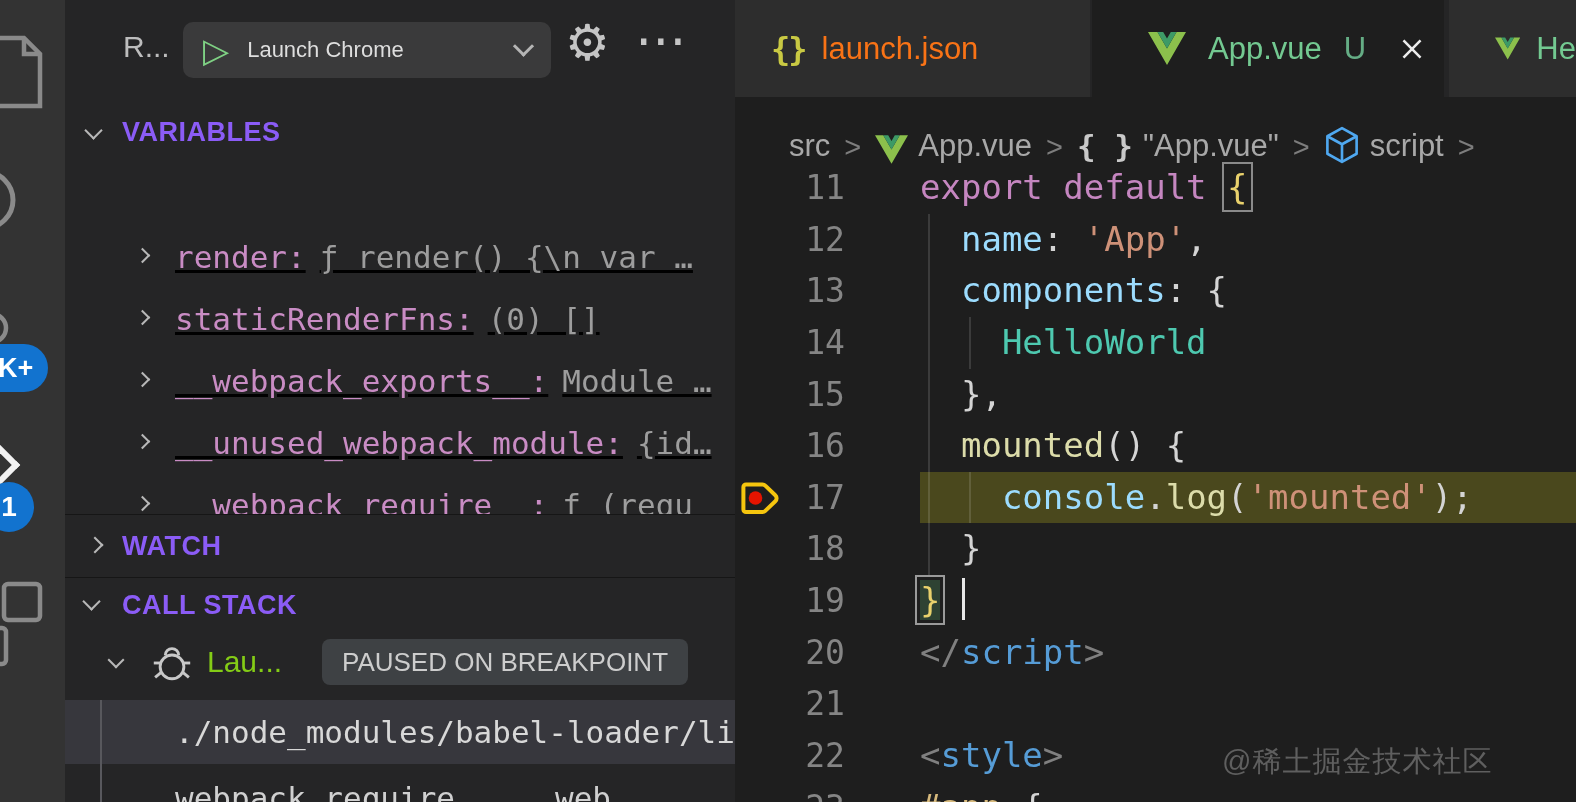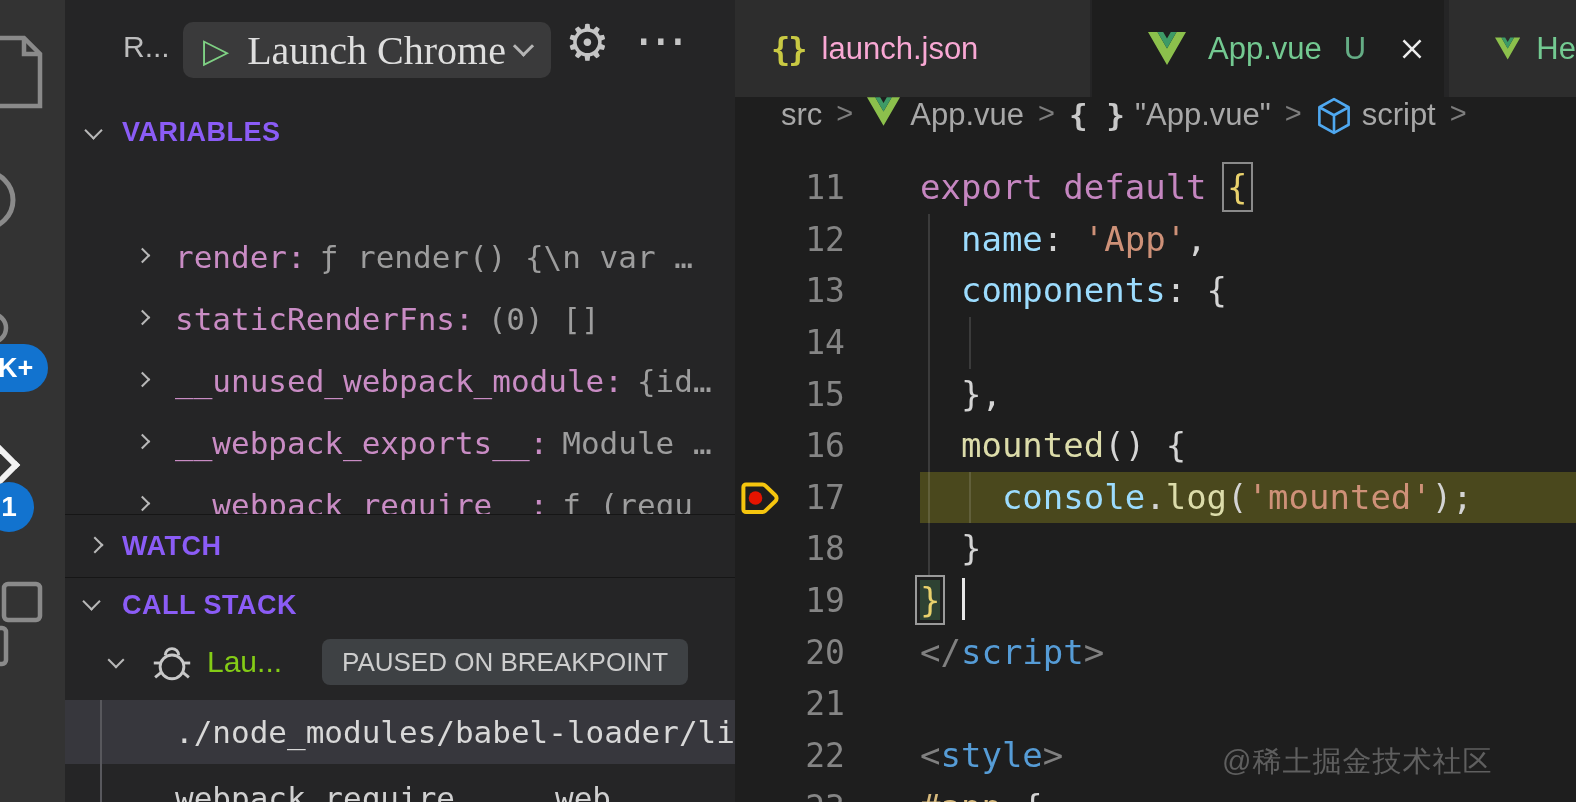--- a/index.html
+++ b/index.html
@@ -11,42 +11,42 @@
   #activitybar { position:absolute; left:0; top:0; width:65px; height:802px; background:#333333; z-index:5; overflow:hidden; }
   #activitybar svg, #activitybar .abadge, #activitybar .chevbig { position:absolute; }
   .abadge { background:#1273cf; color:#fff; font-weight:bold; display:flex; align-items:center; justify-content:center; }
   .chevbig { width:30px; height:30px; border-top:6px solid #f2f2f2; border-right:6px solid #f2f2f2; transform:rotate(45deg); }
 
   
   #sidebar { position:absolute; left:65px; top:0; width:670px; height:802px; background:#252526; overflow:hidden; z-index:4; }
   .sb-title { position:absolute; left:58px; top:30px; font-size:30px; color:#bdbdbd; }
   .launch-btn { position:absolute; left:118px; top:22px; width:368px; height:56px; background:#3a3a3b; border-radius:10px; display:flex; align-items:center; padding:0 20px; }
   .play-glyph { font-size:34px; color:#7fd184; line-height:1; }
-  .launch-label { margin-left:18px; font-size:40px; color:#dedede; white-space:nowrap;font-family:Liberation Serif, serif; }
+  .launch-label { margin-left:18px; font-size:22px; color:#dedede; white-space:nowrap; }
   .launch-chev { margin-left:auto; width:15px; height:15px; border-right:3px solid #b5b5b5; border-bottom:3px solid #b5b5b5; transform:rotate(45deg) translate(-3px,-3px); }
   .gear { position:absolute; left:500px; top:18px; font-size:50px; color:#c5c5c5; line-height:1; }
   .more { position:absolute; left:570px; top:14px; font-size:52px; color:#c5c5c5; line-height:1; }
 
   .chev { position:absolute; border-color:#b8b8b8; }
   .chev.down { border-right:2.6px solid #b8b8b8; border-bottom:2.6px solid #b8b8b8; transform:rotate(45deg); }
   .chev.right { border-right:2.6px solid #b8b8b8; border-bottom:2.6px solid #b8b8b8; transform:rotate(-45deg); }
 
   .sect-label { font-size:27px; font-weight:bold; color:#8b5cf6; letter-spacing:.5px; }
   #vars-header { position:absolute; top:108px; left:0; right:0; height:48px; }
   #vars-header .chev { left:22px; top:16px; width:13px; height:13px; }
   #vars-header .sect-label { position:absolute; left:57px; line-height:48px; }
 
   #scope-row { position:absolute; top:164px; left:0; right:0; height:52px; }
   #scope-row .chev { left:48px; top:18px; width:12px; height:12px; }
   #scope-row .scope-label { position:absolute; left:85px; line-height:52px; font-size:29px; font-weight:bold; color:#d6d6d6; white-space:nowrap; }
 
   #var-rows { position:absolute; top:226px; left:0; right:0; }
   .var-row { position:relative; height:62px; white-space:nowrap; }
   .var-row .chev { left:72px; top:24px; width:11px; height:11px; }
-  .var-text { position:absolute; left:110px; line-height:62px; font-size:31px; }
+  .var-text { position:absolute; left:110px; line-height:62px; font-size:31px;text-decoration:underline; }
   .vname { color:#c98cc4; }
   .vval { color:#9d9d9d; margin-left:14px; }
 
   #watch-section { position:absolute; top:514px; left:0; right:0; height:63px; background:#252526; border-top:1px solid #161616; z-index:3; }
   #watch-section .chev { left:24px; top:24px; width:12px; height:12px; }
   #watch-section .sect-label { position:absolute; left:57px; line-height:62px; }
 
   #callstack-header { position:absolute; top:577px; left:0; right:0; height:54px; background:#252526; border-top:1px solid #161616; z-index:3; }
   #callstack-header .chev { left:20px; top:17px; width:13px; height:13px; }
   #callstack-header .sect-label { position:absolute; left:57px; line-height:54px; }
@@ -66,26 +66,26 @@
 
   
   #editor { position:absolute; left:735px; top:0; width:841px; height:802px; background:#1e1e1e; }
   #tabbar { position:absolute; top:0; left:0; right:0; height:97px; background:#252526; }
   .tab { position:absolute; top:0; height:97px; display:flex; align-items:center; }
   #tab-0 { left:0; width:355px; background:#2d2d2d; }
   #tab-1 { left:357px; width:352px; background:#1e1e1e; }
   #tab-2 { left:714px; right:0; background:#2d2d2d; }
   .json-icon { margin-left:36px; font-size:32px; font-weight:bold; color:#c9c943; letter-spacing:-2px; }
   .tab-label { font-size:31px; white-space:nowrap; }
-  #tab-0 .tab-label { color:#f9a8d4; margin-left:16px; }
+  #tab-0 .tab-label { color:#f97316; margin-left:16px; }
   .tab-label.green { color:#73c991; }
   .git-status { font-size:31px; color:#65ad85; margin-left:22px; }
   .tab-close { margin-left:30px; display:flex; }
 
-  #breadcrumbs { position:absolute; top:97px; left:0; right:0; height:67px; display:flex; align-items:flex-start; padding-left:46px; color:#a8a8a8; font-size:31px; white-space:nowrap; }
+  #breadcrumbs { position:absolute; top:97px; left:8px; right:0; height:67px; display:flex; align-items:flex-end; padding-left:46px; color:#a8a8a8; font-size:31px; white-space:nowrap; }
   .bc-sep { color:#7d7d7d; font-size:29px; margin:0 14px; }
   .bc-item { color:#a8a8a8; }
   .bc-braces { font-family:"DejaVu Sans Mono","Liberation Mono",monospace; font-weight:bold; color:#c9c9c9; margin-right:10px; }
   #breadcrumbs svg { margin-right:10px; }
 
   #code-lines { position:absolute; top:162px; left:0; right:0; height:640px; overflow:hidden; }
   .code-row { position:relative; height:51.64px; }
   .line-hl { position:absolute; left:185px; right:0; top:0; bottom:0; background:#4a481d; }
   .gutter { position:absolute; left:0; top:0; width:50px; height:100%; }
   .gutter svg { position:absolute; left:6px; top:7px; }
@@ -146,25 +146,25 @@
       <div class="var-row">
         <span class="chev right"></span>
         <div class="var-text mono"><span class="vname">render:</span><span class="vval">ƒ render() {\n  var …</span></div>
       </div>
       <div class="var-row">
         <span class="chev right"></span>
         <div class="var-text mono"><span class="vname">staticRenderFns:</span><span class="vval">(0) []</span></div>
       </div>
       <div class="var-row">
         <span class="chev right"></span>
+        <div class="var-text mono"><span class="vname">__webpack_exports__:</span><span class="vval">Module …</span></div>
+      </div>
+      <div class="var-row">
+        <span class="chev right"></span>
         <div class="var-text mono"><span class="vname">__unused_webpack_module:</span><span class="vval">{id…</span></div>
-      </div>
-      <div class="var-row">
-        <span class="chev right"></span>
-        <div class="var-text mono"><span class="vname">__webpack_exports__:</span><span class="vval">Module …</span></div>
       </div>
       <div class="var-row">
         <span class="chev right"></span>
         <div class="var-text mono"><span class="vname">__webpack_require__:</span><span class="vval">ƒ (requ</span></div>
       </div>
     </div>
 
   <div id="watch-section">
     <span class="chev right"></span>
     <span class="sect-label">WATCH</span>
@@ -264,20 +264,21 @@
         <div class="ltext"><span>  </span><span class="tk-prop">name</span><span class="tk-fg">: </span><span class="tk-str">'App'</span><span class="tk-fg">,</span></div>
       </div>
       <div class="code-row">
         <div class="gutter"></div>
         <div class="lnum">13</div>
         <div class="ltext"><span>  </span><span class="tk-prop">components</span><span class="tk-fg">: {</span></div>
       </div>
       <div class="code-row">
         <div class="gutter"></div>
         <div class="lnum">14</div>
+        <div class="ltext"><span>    </span><span class="tk-type">HelloWorld</span></div>
       </div>
       <div class="code-row">
         <div class="gutter"></div>
         <div class="lnum">15</div>
         <div class="ltext"><span class="tk-fg">  },</span></div>
       </div>
       <div class="code-row">
         <div class="gutter"></div>
         <div class="lnum">16</div>
         <div class="ltext"><span>  </span><span class="tk-fn">mounted</span><span class="tk-fg">() {</span></div>

